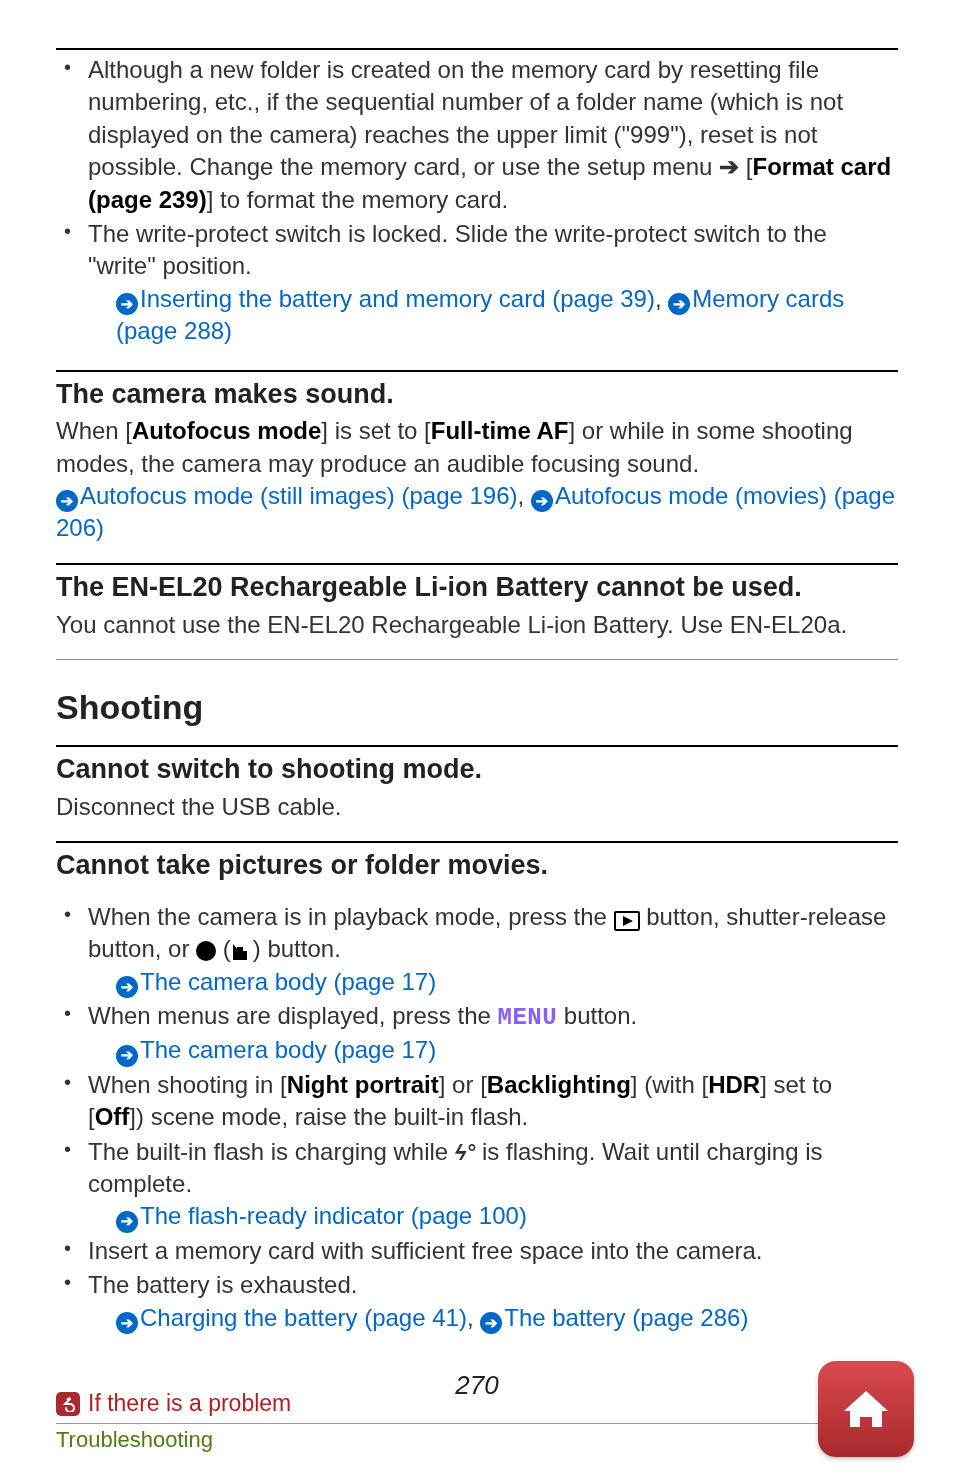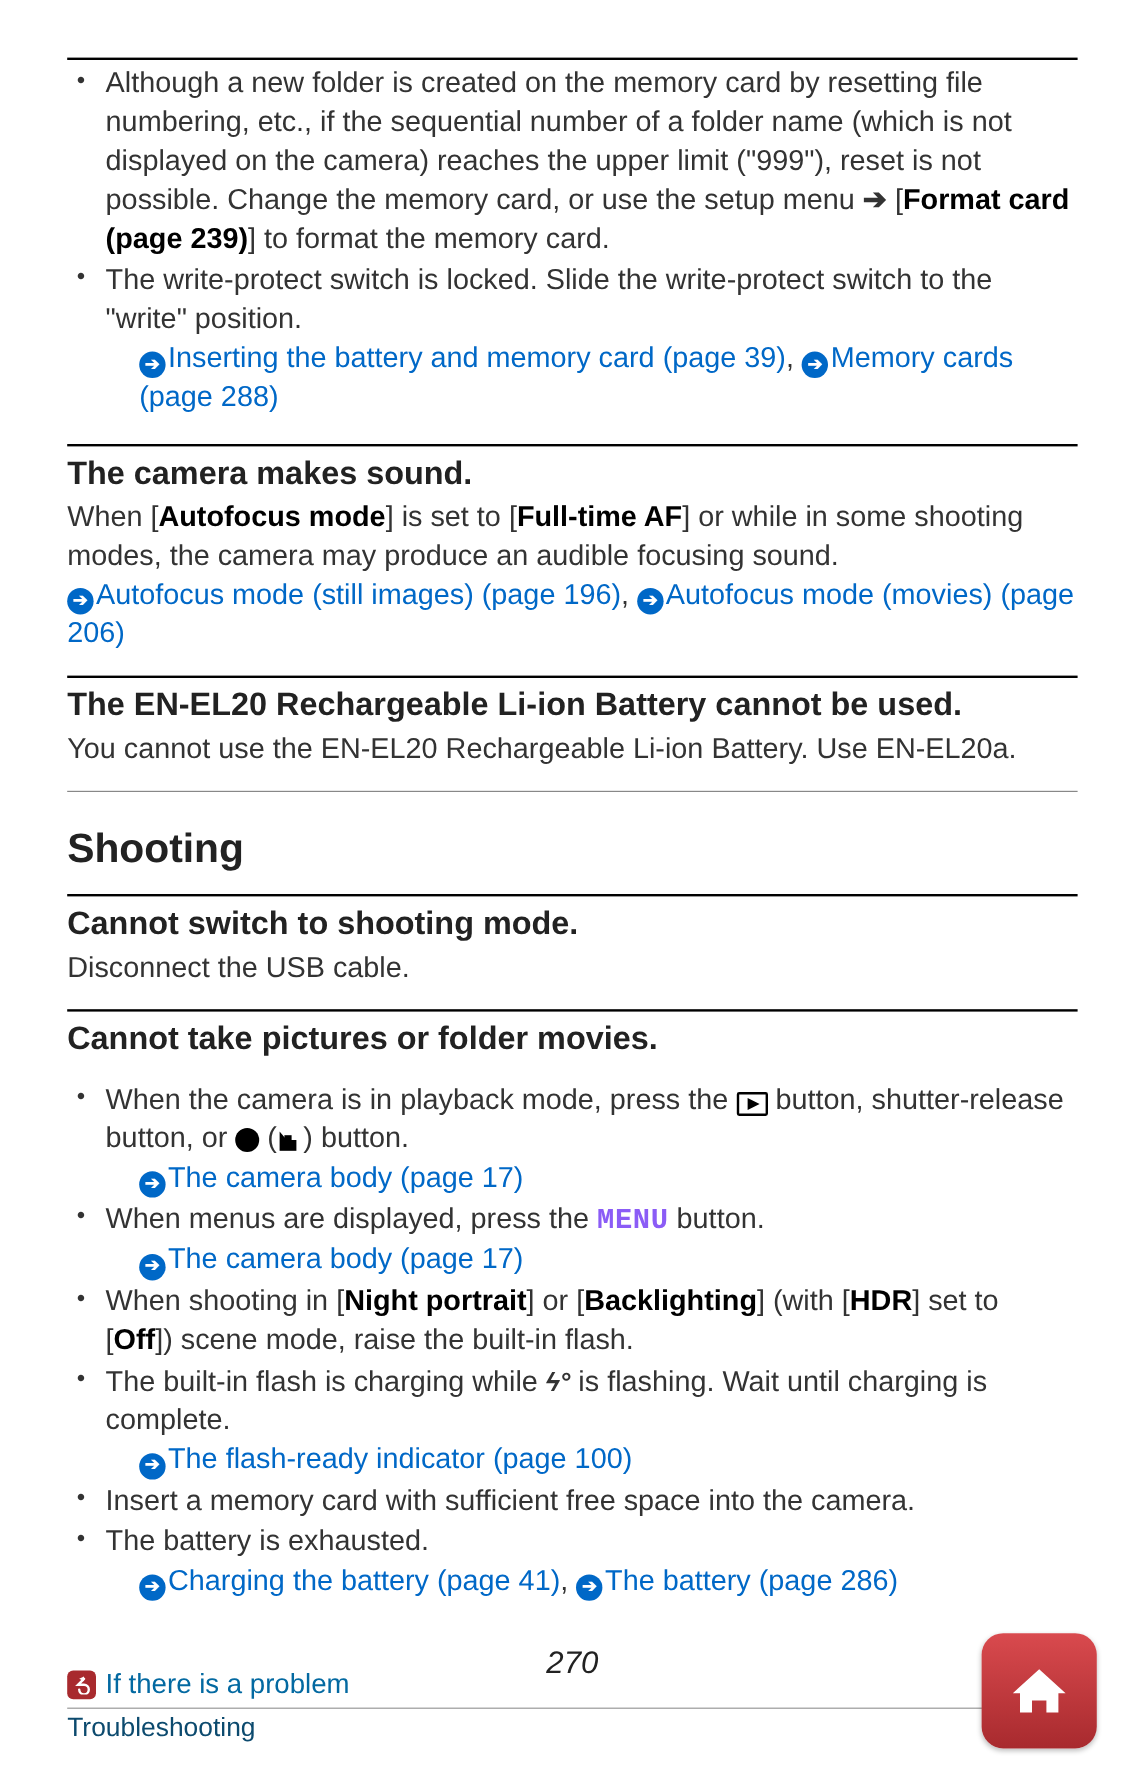--- a/index.html
+++ b/index.html
@@ -19,23 +19,23 @@
   .inline-icon { display: inline-flex; align-items: center; justify-content: center; vertical-align: -4px; }
   .playbtn { width: 26px; height: 20px; border: 2px solid #000; border-radius: 2px; }
   .playbtn svg { display: block; }
   .solidcircle { width: 20px; height: 20px; background: #000; border-radius: 50%; }
   .movie-icon { font-size: 22px; font-weight: 700; color: #000; }
   .menu-word { font-family: Liberation Mono, monospace; font-weight: 800; letter-spacing: 0.5px; color: #8b5cf6; }
   .flash-icon { font-style: italic; font-weight: 700; font-size: 22px; }
   .arrow-right { font-weight: 700; }
   .pagenum { text-align: center; font-style: italic; font-size: 26px; margin-top: 36px; color: #222; }
   .footer { position: absolute; left: 0; right: 0; bottom: 0; padding: 0 56px 28px 56px; }
-  .footer-top { display: flex; align-items: center; gap: 8px; color: #0369a1; font-size: 23px; padding-bottom: 4px; }
+  .footer-top { display: flex; align-items: center; gap: 8px; color: #b91c1c; font-size: 23px; padding-bottom: 4px; }
   .footer-back { width: 24px; height: 24px; border-radius: 5px; background: #a82a2e; display: inline-flex; align-items: center; justify-content: center; }
-  .footer-line { border-top: 1px solid #999; margin-top: 2px; padding-top: 3px; font-size: 22px; color: #0c4a6e; font-weight: 300; }
+  .footer-line { border-top: 1px solid #999; margin-top: 2px; padding-top: 3px; font-size: 22px; color: #4d7c0f; font-weight: 300; }
   .home-btn { position: absolute; right: 40px; bottom: 24px; width: 96px; height: 96px; border-radius: 18px; background: linear-gradient(#d94a4e, #a82a2e); display: flex; align-items: center; justify-content: center; box-shadow: 0 2px 4px rgba(0,0,0,0.25); }
   .sublink { font-size: 24px; font-weight: 300; line-height: 1.35; padding-left: 28px; }
   .gap-sm { height: 10px; }
   .gap-md { height: 18px; }
 </style>
 </head>
 <body>
 <div class="page">
 
 <hr class="rule">

